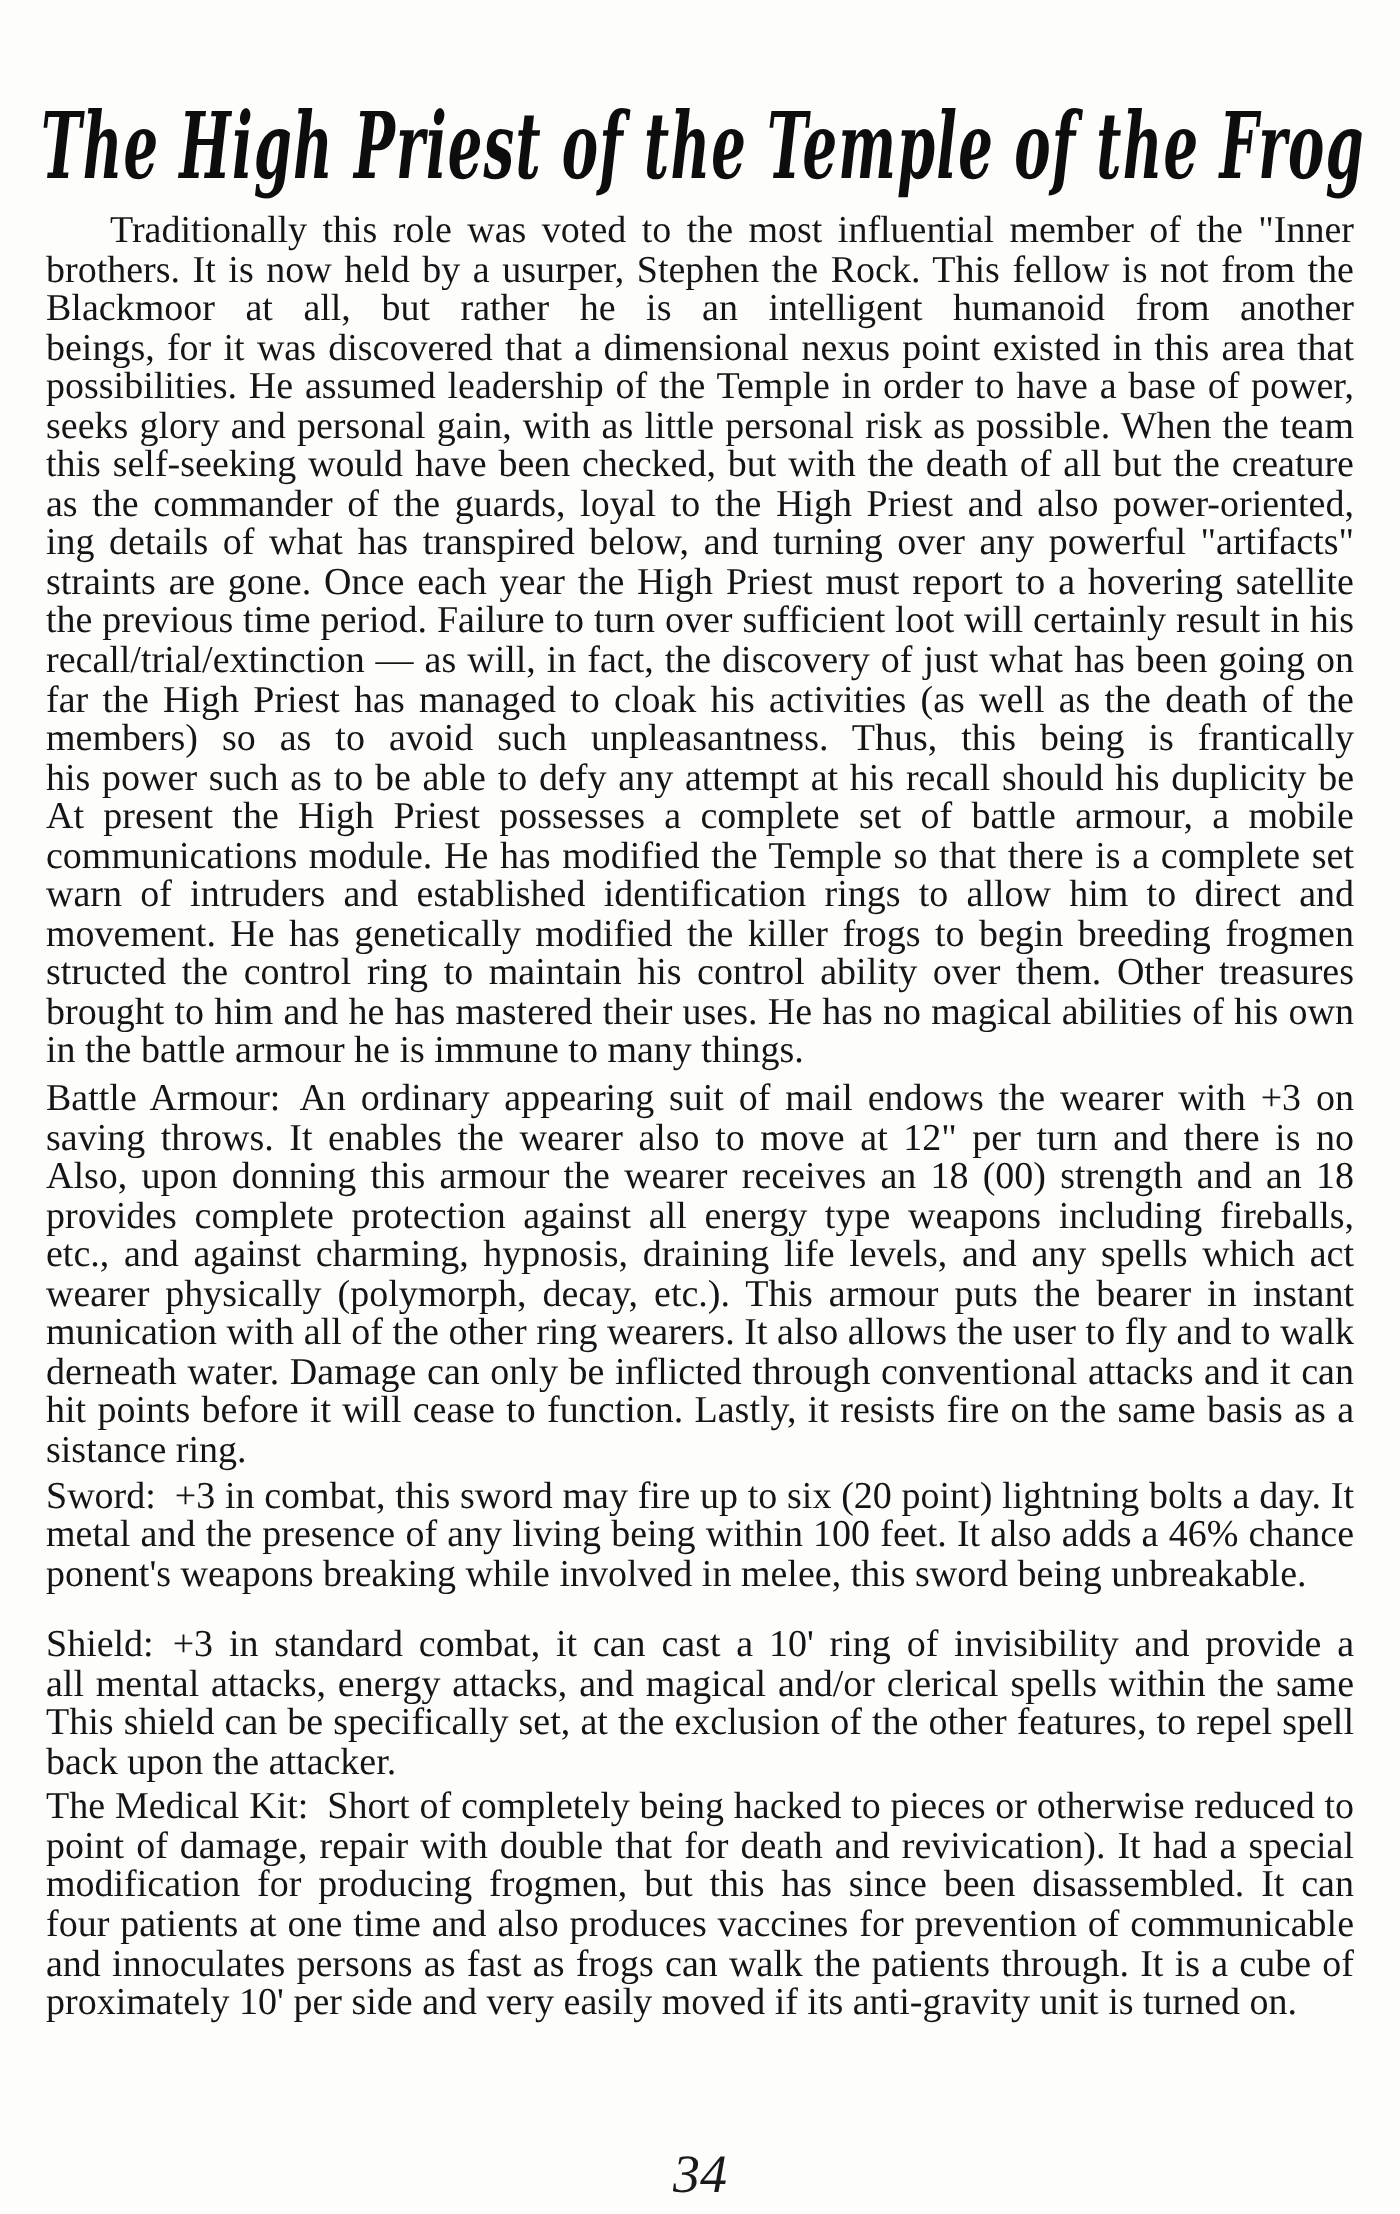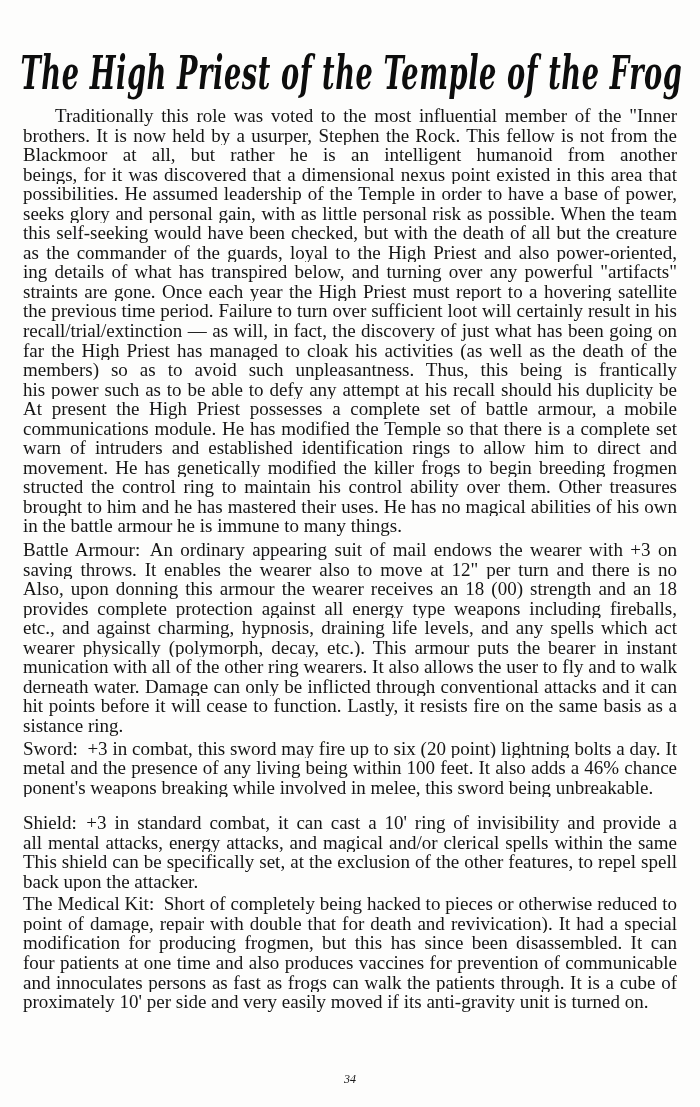--- a/index.html
+++ b/index.html
@@ -57,21 +57,21 @@
   }
   .line-indent { text-indent: 32px; }
   .page-number {
     position: absolute;
     top: 1072px;
     left: 0;
     width: 700px;
     text-align: center;
     font-family: "Liberation Serif", serif;
     font-style: italic;
-    font-size: 12px;
+    font-size: 27px;
     color: #1a1a1a;
   }
 </style>
 </head>
 <body>
 
 <div class="page">
   <div class="title-band">
     <span class="title-text" style="transform: scaleX(0.5916);">The High Priest of the Temple of the Frog</span>
   </div>

